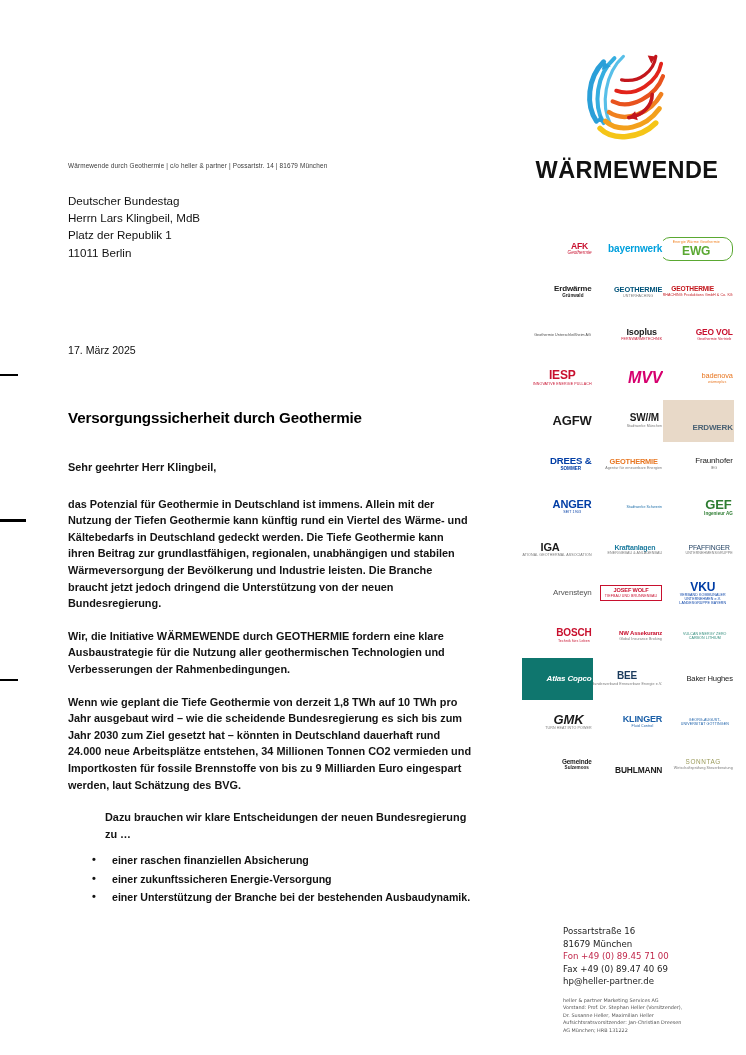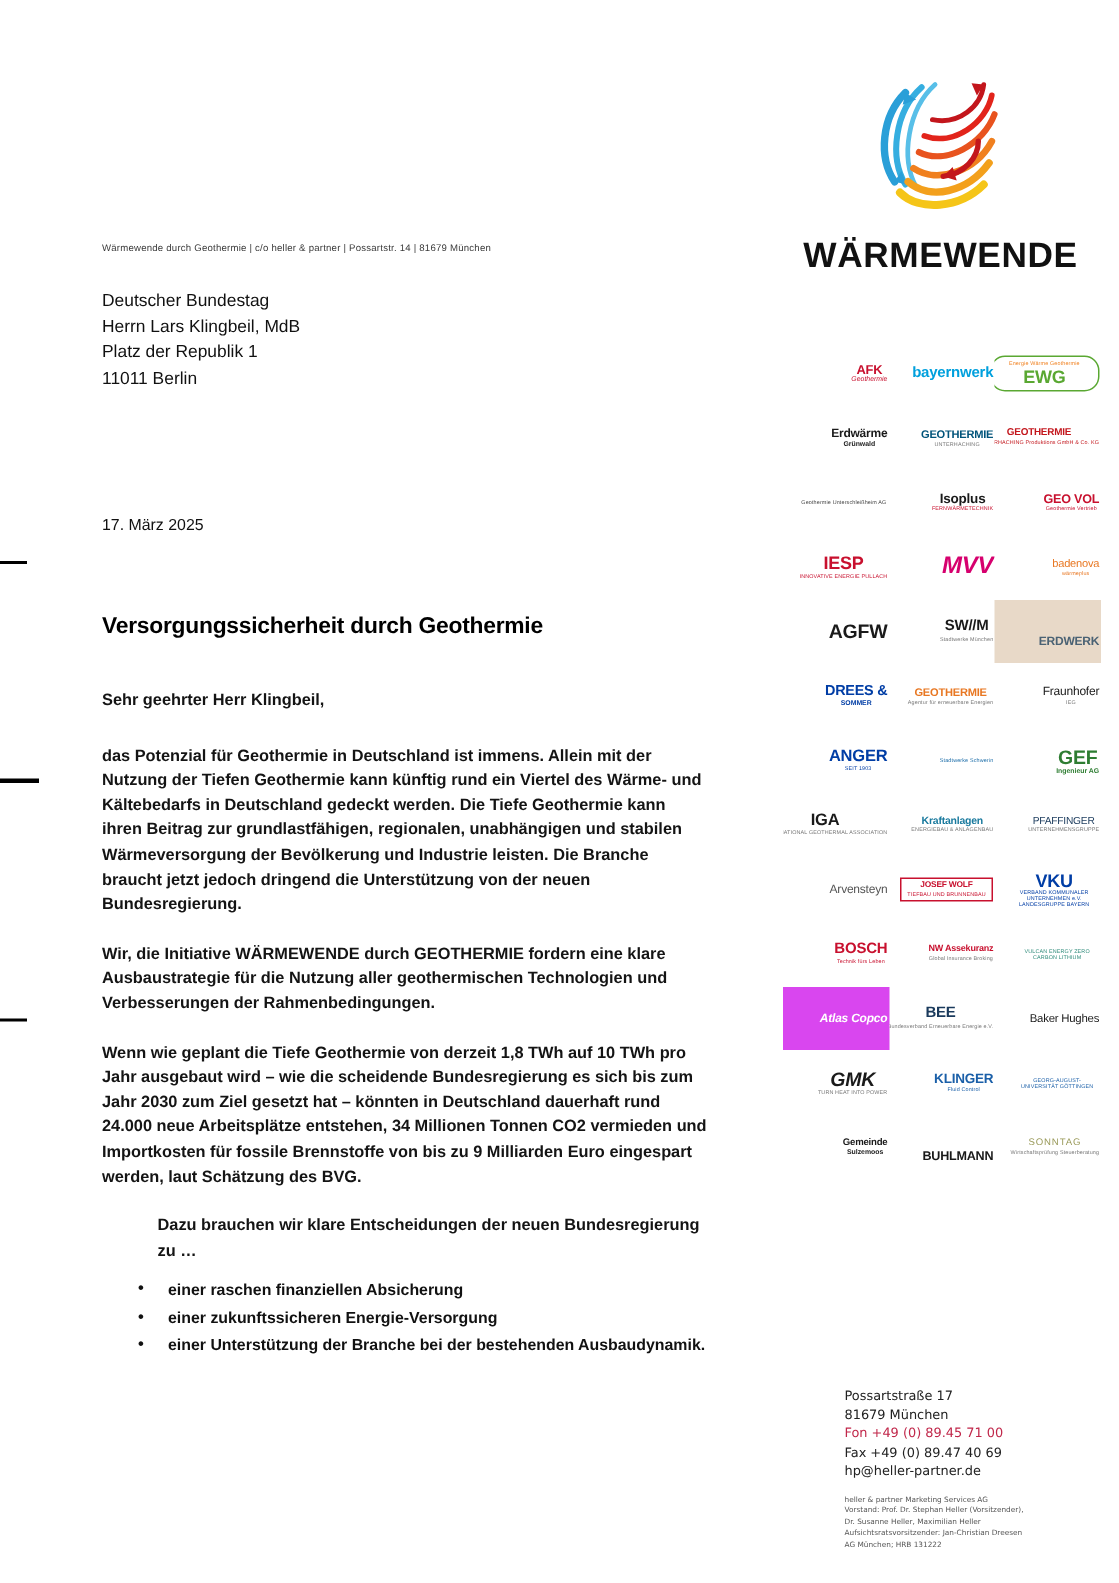--- a/index.html
+++ b/index.html
@@ -480,21 +480,21 @@
           </div>
         </div>
         <div class="logo-cell">
           <div class="logo-txt" style="color:#2e8b7a;font-size:4.6px">
             <span class="sm" style="color:#2e8b7a;white-space:normal;display:block;width:56px">VULCAN ENERGY ZERO CARBON LITHIUM</span>
           </div>
         </div>
       </div>
 
       <div class="logo-row">
-        <div class="logo-cell" style="background:#d946ef">
+        <div class="logo-cell" style="background:#0f766e">
           <div class="logo-txt" style="color:#fff;font-size:8px;font-style:italic">Atlas Copco</div>
         </div>
         <div class="logo-cell">
           <div class="logo-txt" style="color:#1a3a5c;font-size:10px">
             <span>BEE</span>
             <span class="sm">Bundesverband Erneuerbare Energie e.V.</span>
           </div>
         </div>
         <div class="logo-cell">
           <div class="logo-txt" style="color:#1a1a1a;font-size:7.6px;font-weight:normal">Baker Hughes</div>
@@ -536,21 +536,21 @@
             <span>SONNTAG</span>
             <span class="sm">Wirtschaftsprüfung Steuerberatung</span>
           </div>
         </div>
       </div>
 
 
     </div>
 
     <div class="contact">
-      <div>Possartstraße 17</div>
+      <div>Possartstraße 16</div>
       <div>81679 München</div>
       <div class="fon">Fon +49 (0) 89.45 71 00</div>
       <div>Fax +49 (0) 89.47 40 69</div>
       <div>hp@heller-partner.de</div>
     </div>
 
     <div class="legal">
       <div>heller &amp; partner Marketing Services AG</div>
       <div>Vorstand: Prof. Dr. Stephan Heller (Vorsitzender),</div>
       <div>Dr. Susanne Heller, Maximilian Heller</div>

